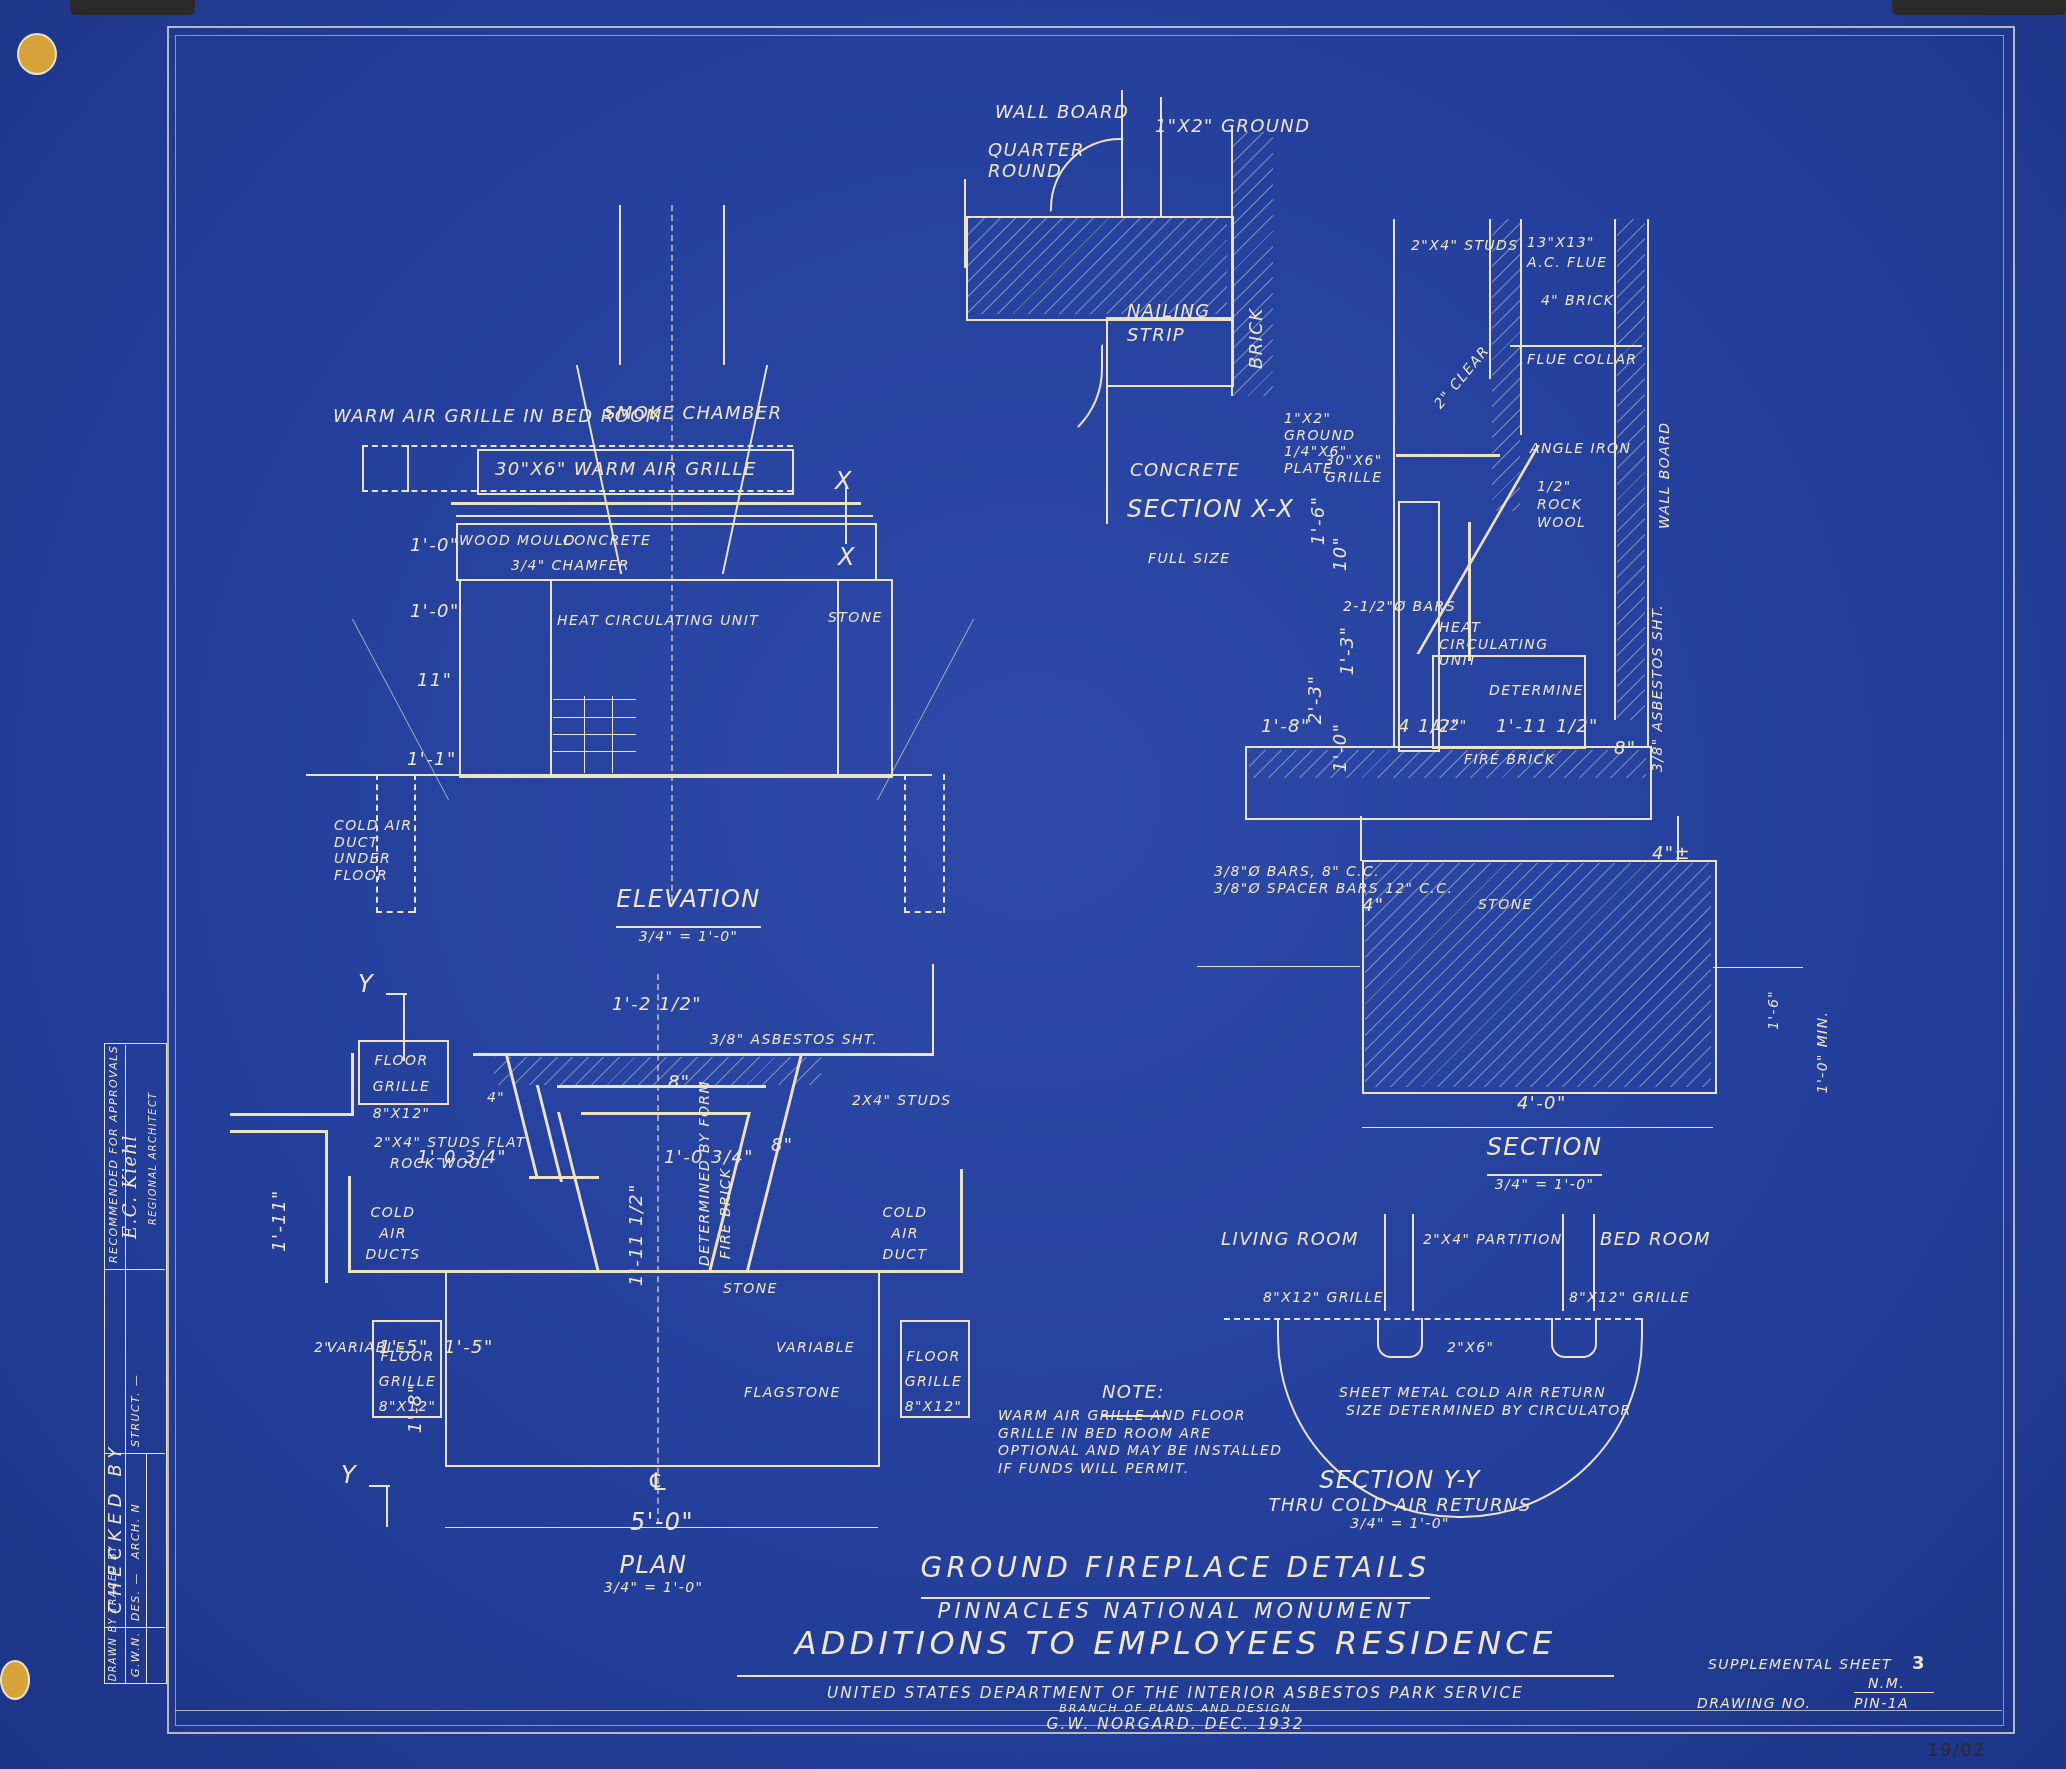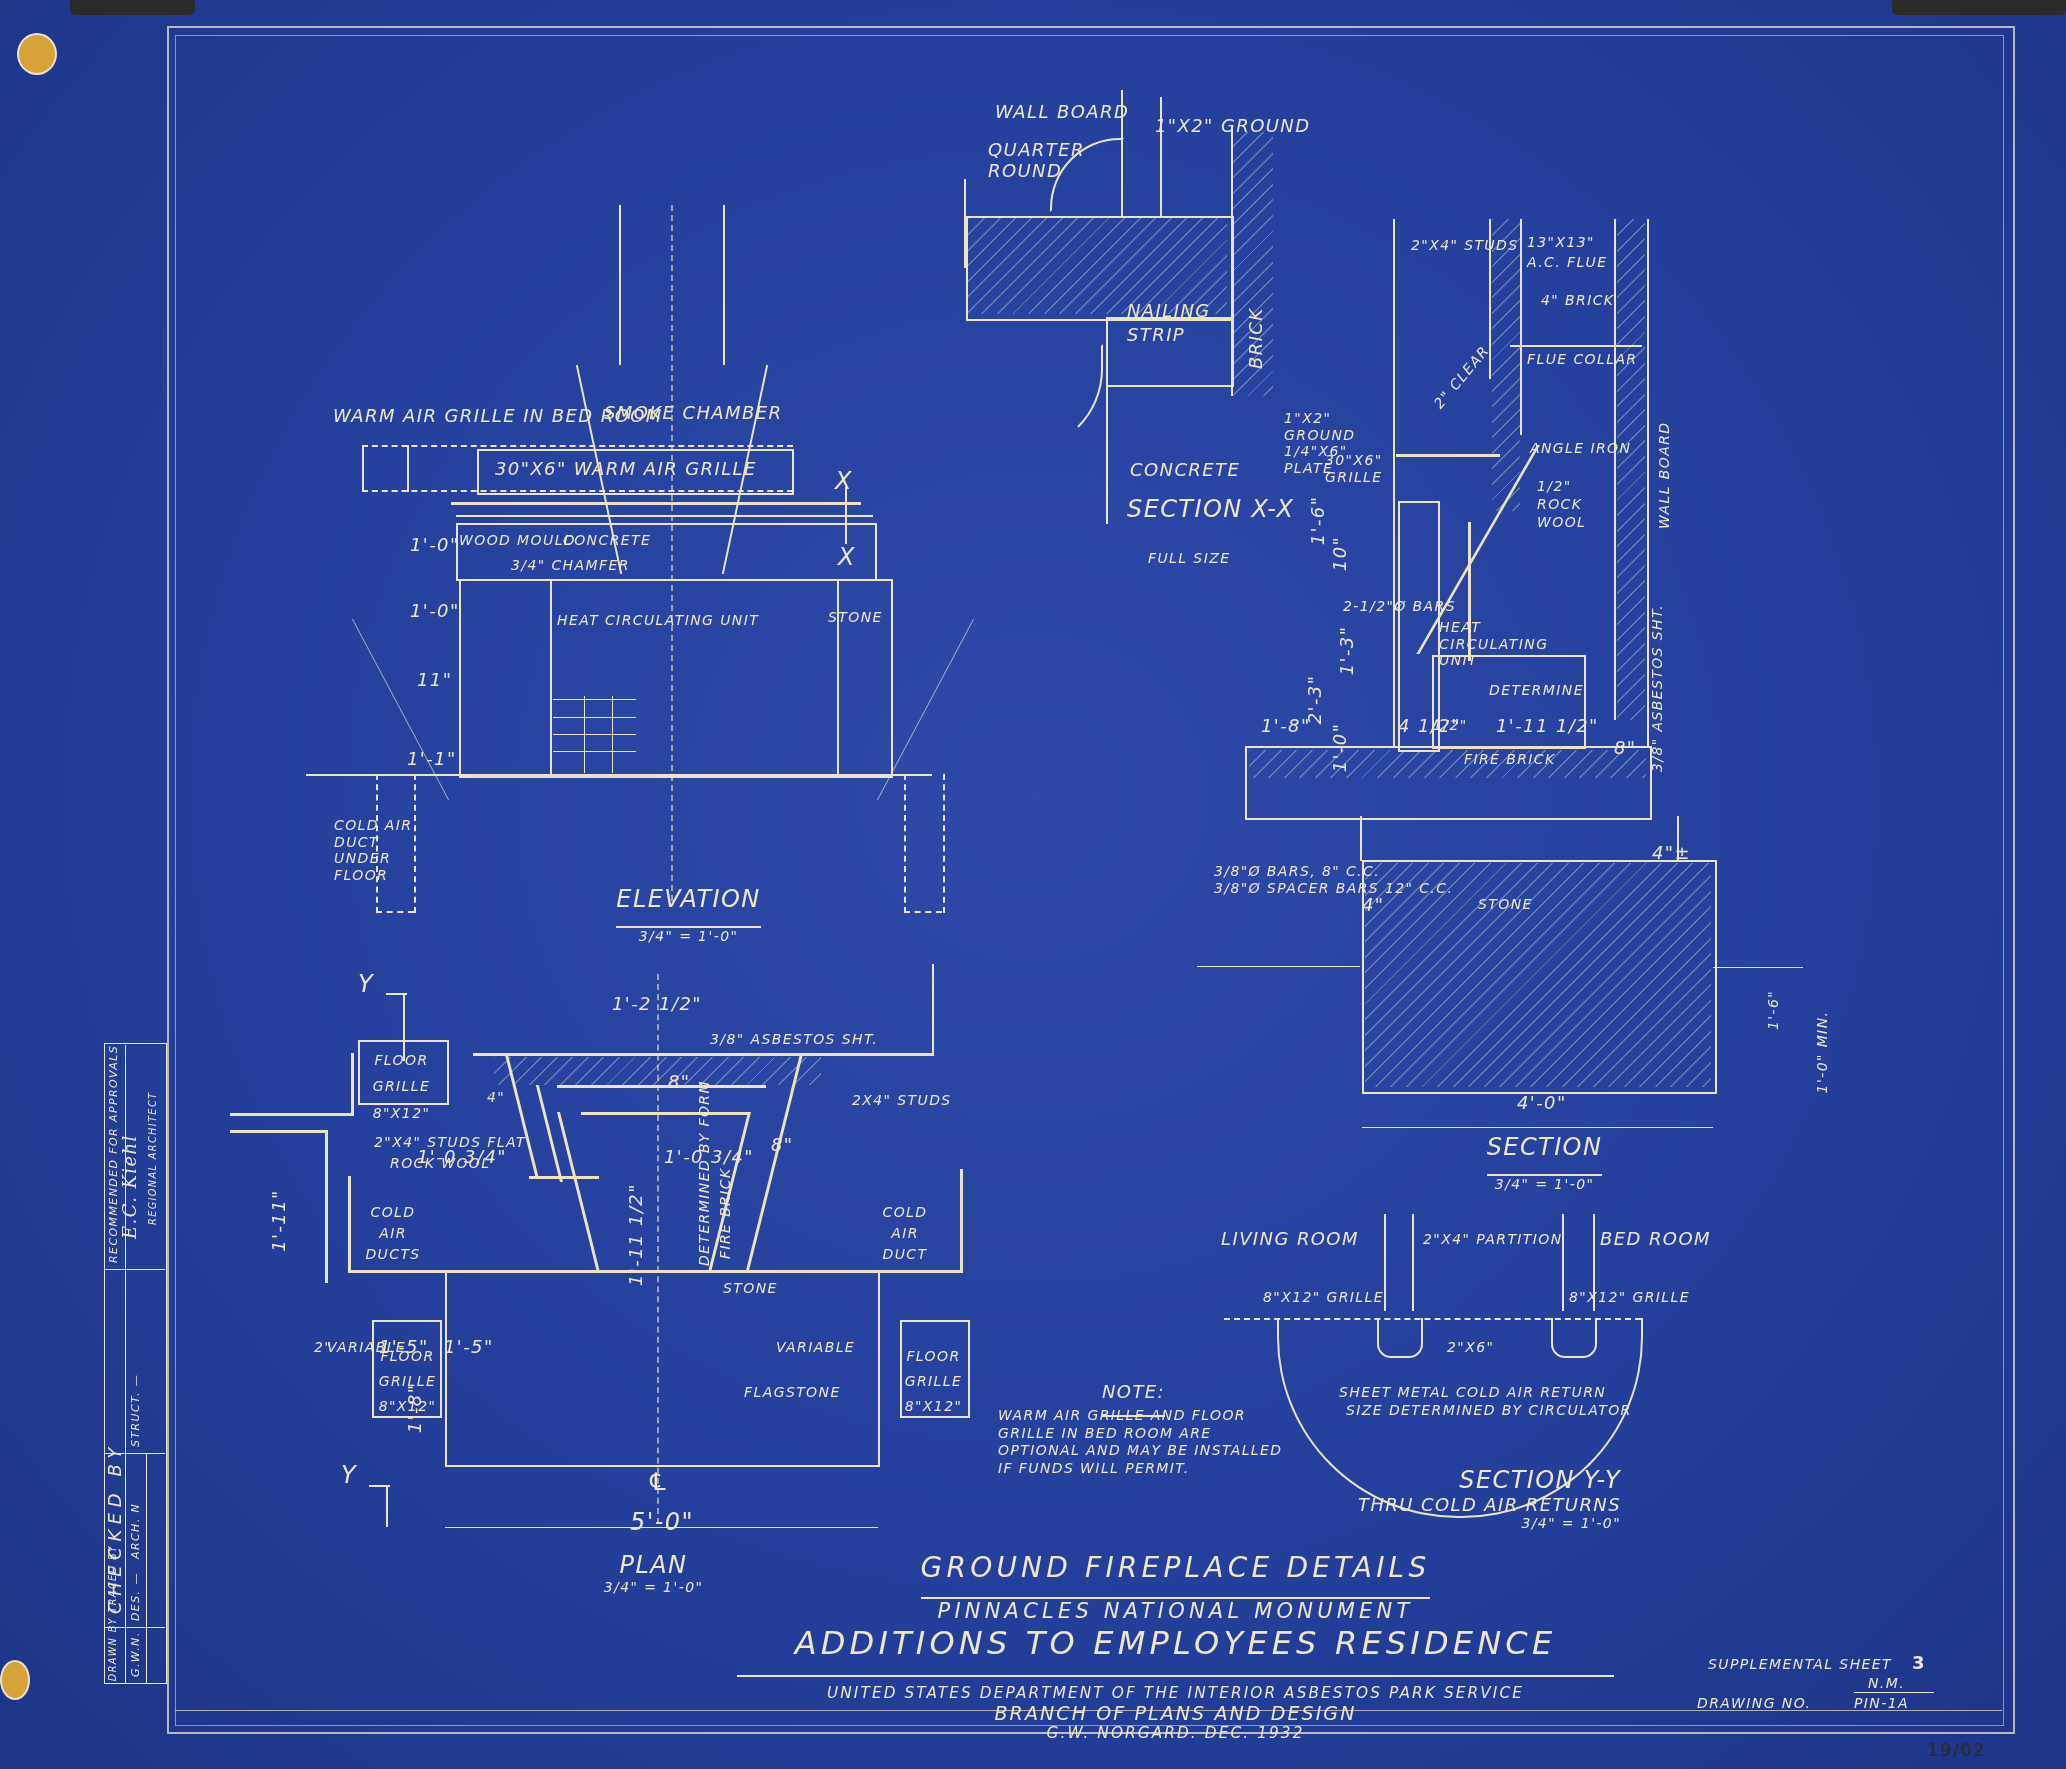--- a/index.html
+++ b/index.html
@@ -289,41 +289,41 @@
 
     <div class="lbl m" style="left:1221px;top:1228px;">LIVING ROOM</div>
     <div class="lbl s" style="left:1423px;top:1231px;">2"x4" PARTITION</div>
     <div class="lbl m" style="left:1600px;top:1228px;">BED ROOM</div>
     <div class="lbl s" style="left:1263px;top:1289px;">8"x12" GRILLE</div>
     <div class="lbl s" style="left:1569px;top:1289px;">8"x12" GRILLE</div>
     <div class="lbl s" style="left:1447px;top:1339px;">2"x6"</div>
     <div class="lbl s" style="left:1339px;top:1384px;">SHEET METAL COLD AIR RETURN</div>
     <div class="lbl s" style="left:1346px;top:1402px;">SIZE DETERMINED BY CIRCULATOR</div>
 
-    <div style="position:absolute;left:1301px;top:1466px;text-align:right;width:320px;">
+    <div style="position:absolute;left:1240px;top:1466px;text-align:center;width:320px;">
       <div class="lbl l" style="position:static;">SECTION Y-Y</div>
       <div class="lbl m" style="position:static;">THRU COLD AIR RETURNS</div>
       <div class="lbl s" style="position:static;">3/4" = 1'-0"</div>
     </div>
   </div>
 
   <div style="position:absolute;left:998px;top:1381px;">
     <div class="lbl m ul" style="position:absolute;left:104px;top:0;">NOTE:</div>
     <div class="lbl s" style="position:absolute;left:0;top:26.4px;">WARM AIR GRILLE AND FLOOR</div>
     <div class="lbl s" style="position:absolute;left:0;top:44px;">GRILLE IN BED ROOM ARE</div>
     <div class="lbl s" style="position:absolute;left:0;top:61px;">OPTIONAL AND MAY BE INSTALLED</div>
     <div class="lbl s" style="position:absolute;left:0;top:79px;">IF FUNDS WILL PERMIT.</div>
   </div>
 
   <div style="position:absolute;left:737px;top:1551px;width:877px;text-align:center;">
     <div class="title ul" style="position:static;display:inline-block;font-size:28px;">GROUND FIREPLACE DETAILS</div>
     <div class="title" style="position:static;font-size:21px;">PINNACLES NATIONAL MONUMENT</div>
     <div class="title ul" style="position:static;display:block;font-size:32px;margin:1.4px 0 5.6px;">ADDITIONS TO EMPLOYEES RESIDENCE</div>
     <div class="title" style="position:static;font-size:15.3px;letter-spacing:2.1px;margin-top:7px;">UNITED STATES DEPARTMENT OF THE INTERIOR ASBESTOS PARK SERVICE</div>
-    <div class="title" style="position:static;font-size:19px;letter-spacing:2.1px;text-align:center;">BRANCH OF PLANS AND DESIGN</div>
+    <div class="title" style="position:static;font-size:11px;letter-spacing:2.1px;text-align:center;">BRANCH OF PLANS AND DESIGN</div>
     <div class="title" style="position:static;font-size:15.3px;letter-spacing:2.1px;">G.W. NORGARD. DEC. 1932</div>
   </div>
   <div class="ln" style="left:175px;top:1710px;width:1827px;height:1.4px;opacity:.7"></div>
 
   <div>
     <div class="lbl s" style="left:1708px;top:1656px;">SUPPLEMENTAL SHEET</div>
     <div class="lbl m" style="left:1912px;top:1652px;font-style:normal;font-weight:bold;">3</div>
     <div class="lbl s" style="left:1868px;top:1675px;">N.M.</div>
     <div class="ln" style="left:1854px;top:1692px;width:80px;height:1.4px;"></div>
     <div class="lbl s" style="left:1697px;top:1695px;">DRAWING NO.</div>

